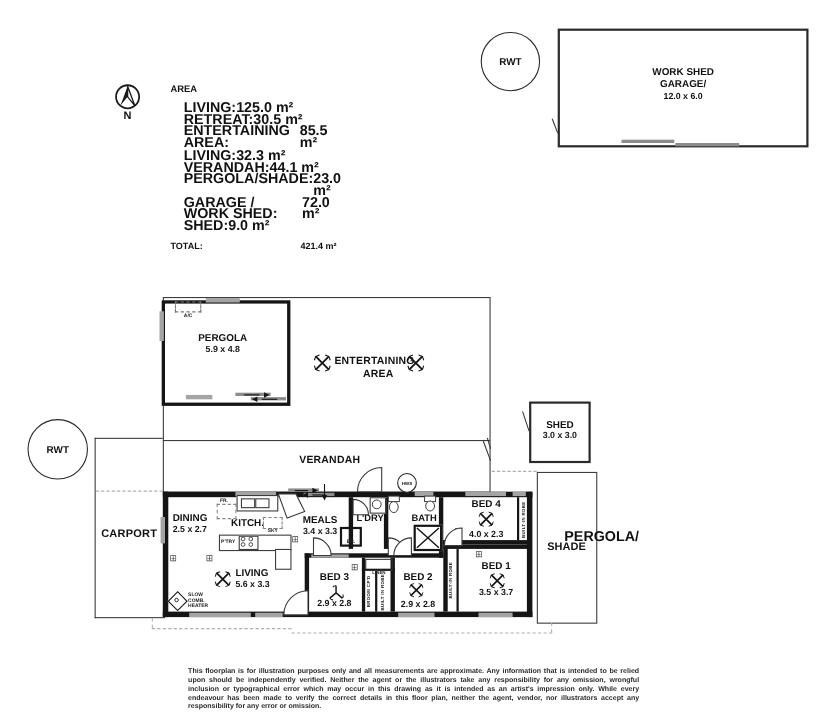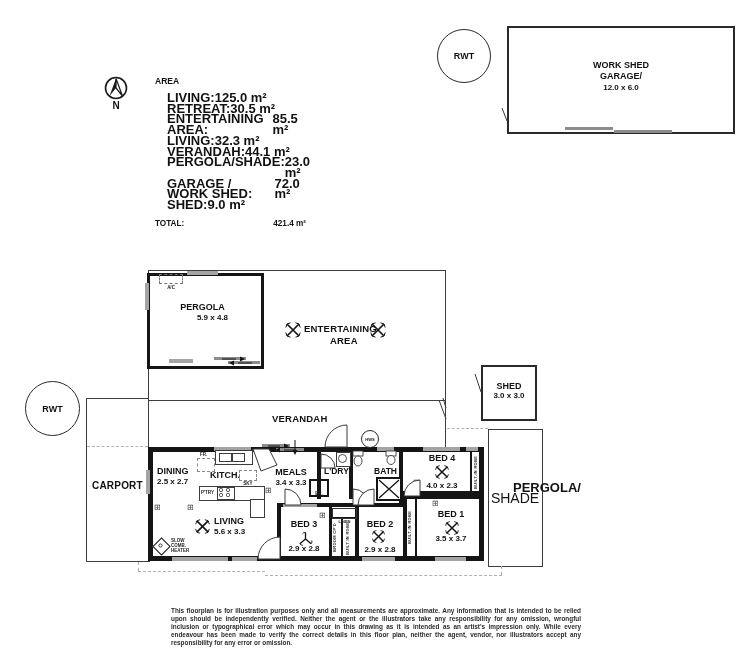--- a/index.html
+++ b/index.html
@@ -101,39 +101,39 @@
   <div class="slide" style="left:614px;top:130px;width:58px;height:3px;"></div>
 
   <div class="thin" style="left:148px;top:270px;width:296px;height:129px;"></div>
   <div class="thin" style="left:148px;top:400px;width:296px;height:46px;"></div>
   <div class="zone" style="left:304px;top:323px;">ENTERTAINING</div>
   <div class="zone" style="left:330px;top:335px;">AREA</div>
   <div class="zone" style="left:272px;top:413px;">VERANDAH</div>
 
   <div class="abs" style="left:147px;top:273px;width:111px;height:90px;border:3.5px solid #151515;background:#fff;"></div>
   <div class="room-name ctr" style="left:165px;top:302px;width:75px;">PERGOLA</div>
-  <div class="dims ctr" style="left:175px;top:313px;width:75px;text-align:center;">5.9 x 4.8</div>
+  <div class="dims ctr" style="left:165px;top:313px;width:75px;text-align:center;">5.9 x 4.8</div>
   <div class="win" style="left:187px;top:271px;width:31px;height:4px;"></div>
   <div class="win" style="left:145px;top:283px;width:4px;height:27px;"></div>
   <div class="win" style="left:169px;top:359px;width:24px;height:4px;"></div>
   <div class="slide" style="left:214px;top:357px;width:32px;height:3px;"></div>
   <div class="slide" style="left:228px;top:361px;width:32px;height:3px;"></div>
   <div class="abs" style="left:159px;top:274px;width:22px;height:8px;border:1px dashed #777;text-align:center;">
     <span class="tiny" style="position:static;">A/C</span></div>
 
   <div class="thick" style="left:481px;top:365px;width:52px;height:52px;"></div>
   <div class="abs ctr" style="left:481px;top:381px;width:56px;">
     <div style="font-weight:bold;font-size:9px;line-height:10px;">SHED</div>
     <div style="font-weight:bold;font-size:8px;line-height:10px;">3.0 x 3.0</div>
   </div>
 
   <div class="thin" style="left:488px;top:429px;width:53px;height:136px;border-width:1.5px;"></div>
   <div class="abs ctr" style="left:486px;top:483px;width:58px;">
     <div style="font-weight:bold;font-size:13px;line-height:10px;margin-left:27px;">PERGOLA/</div>
-    <div style="font-weight:normal;font-size:14px;line-height:10px;">SHADE</div>
+    <div style="font-weight:bold;font-size:10px;line-height:10px;">SHADE</div>
   </div>
 
   <div class="abs" style="left:86px;top:398px;width:1px;height:164px;background:#3d3d3d;"></div>
   <div class="abs" style="left:86px;top:398px;width:62px;height:1px;background:#3d3d3d;"></div>
   <div class="abs" style="left:86px;top:561px;width:64px;height:1px;background:#3d3d3d;"></div>
   <div class="dash-h" style="left:87px;top:446px;width:61px;"></div>
   <div class="zone" style="left:92px;top:480px;font-size:10px;">CARPORT</div>
 
   <div class="wall" style="left:148px;top:447px;width:336px;height:5px;"></div>
   <div class="wall" style="left:148px;top:556px;width:336px;height:5px;"></div>

